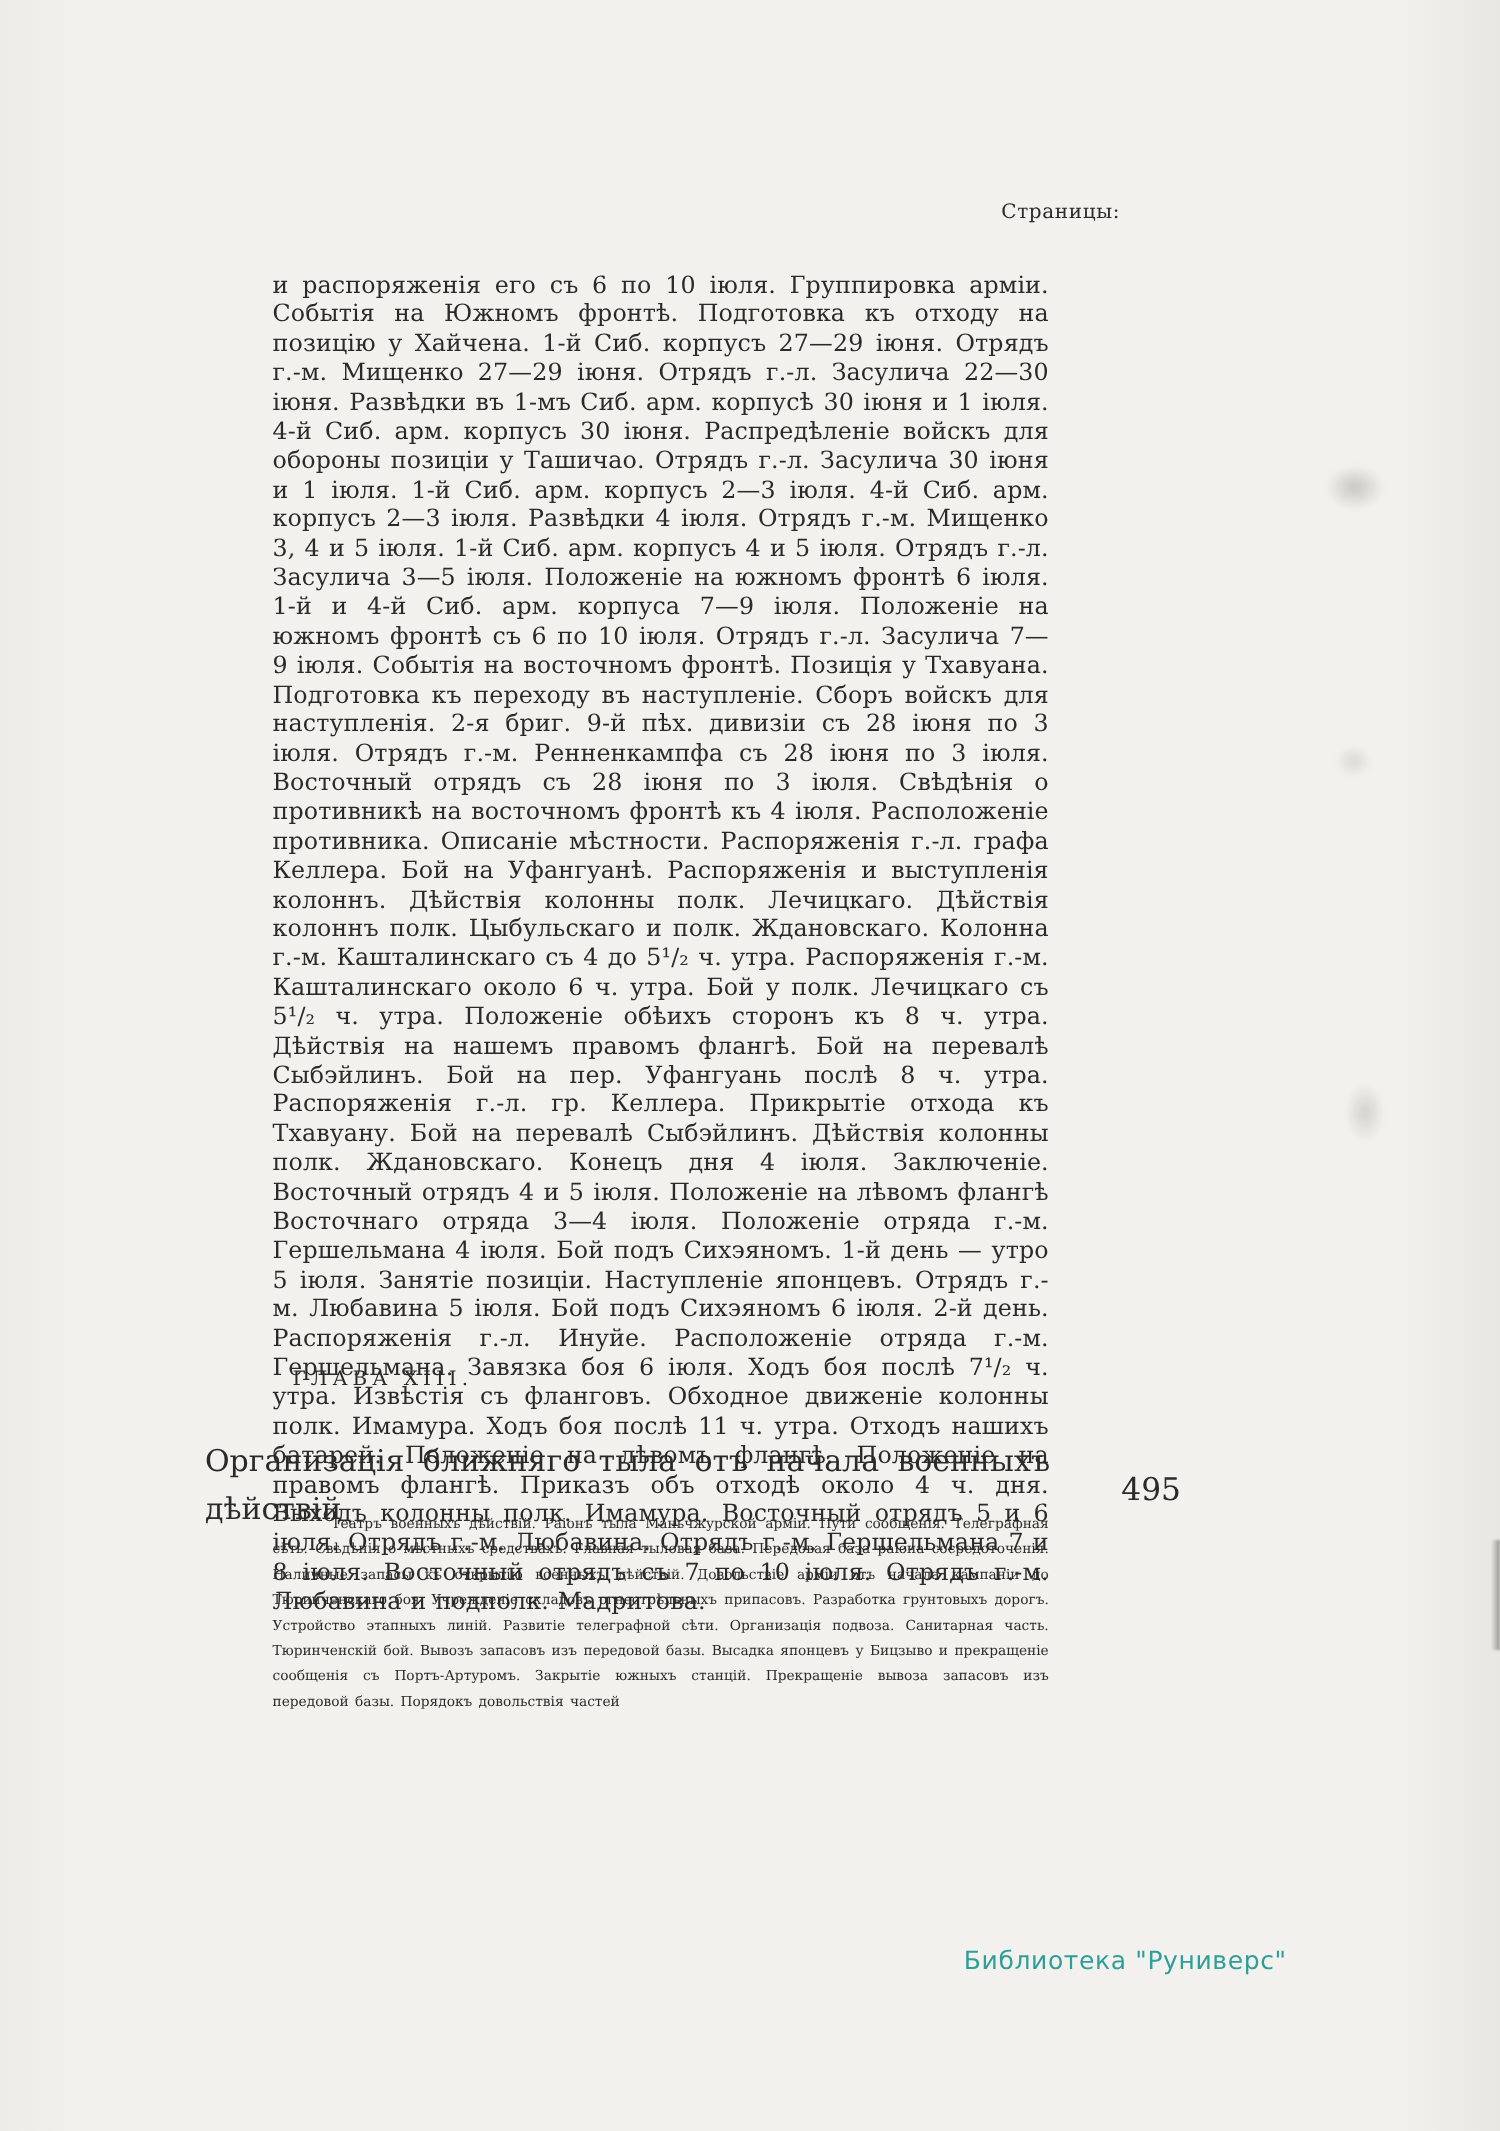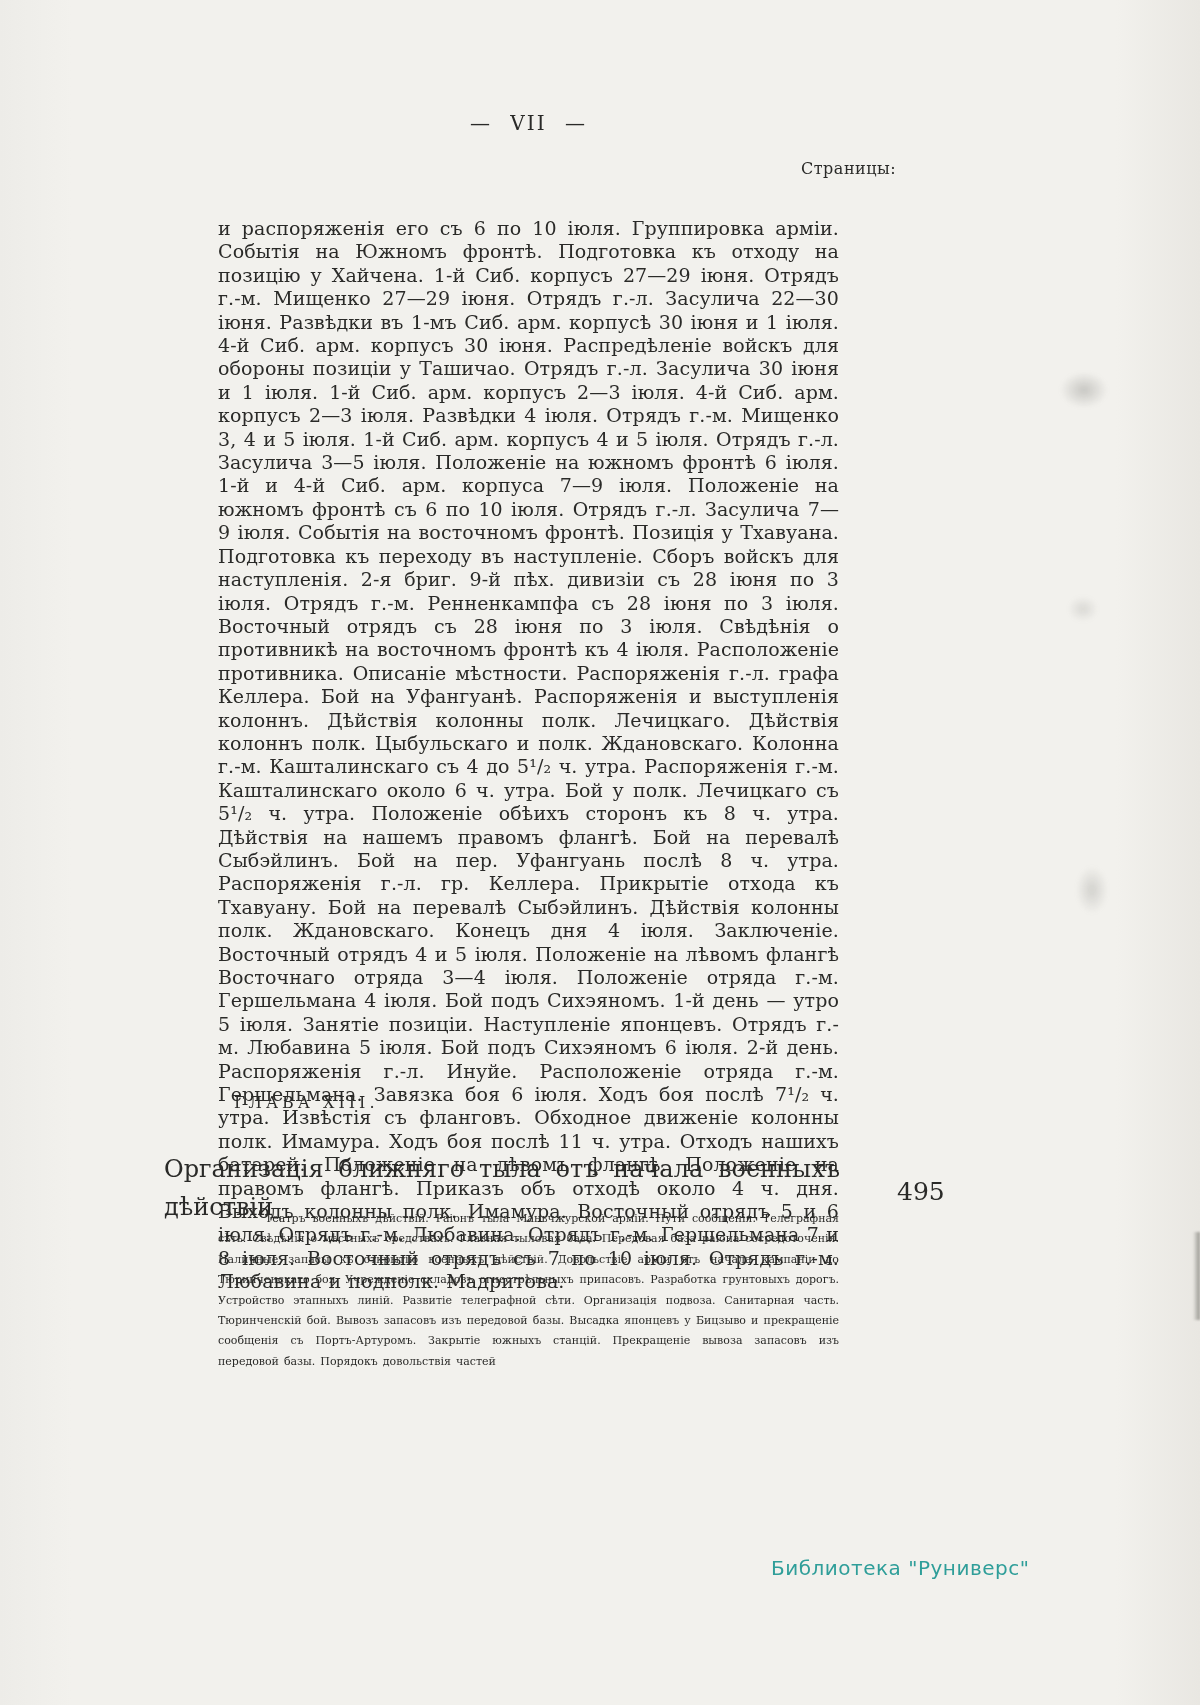--- a/index.html
+++ b/index.html
@@ -70,21 +70,20 @@
     position: absolute; right: 0; top: 1232px; width: 7px; height: 88px;
     background: linear-gradient(90deg, rgba(70,68,60,0) 0%, rgba(70,68,60,0.5) 100%);
     filter: blur(1px);
   }
 </style>
 </head>
 <body>
 
 <div class="page">
 
-  <div class="folio">— VII —</div>
 
   <div class="pages-label">Страницы:</div>
 
   <div class="toc-text">и распоряженія его съ 6 по 10 іюля. Группировка арміи. Событія на Южномъ фронтѣ. Подготовка къ отходу на позицію у Хайчена. 1-й Сиб. корпусъ 27—29 іюня. Отрядъ г.-м. Мищенко 27—29 іюня. Отрядъ г.-л. Засулича 22—30 іюня. Развѣдки въ 1-мъ Сиб. арм. корпусѣ 30 іюня и 1 іюля. 4-й Сиб. арм. корпусъ 30 іюня. Распредѣленіе войскъ для обороны позиціи у Ташичао. Отрядъ г.-л. Засулича 30 іюня и 1 іюля. 1-й Сиб. арм. корпусъ 2—3 іюля. 4-й Сиб. арм. корпусъ 2—3 іюля. Развѣдки 4 іюля. Отрядъ г.-м. Мищенко 3, 4 и 5 іюля. 1-й Сиб. арм. корпусъ 4 и 5 іюля. Отрядъ г.-л. Засулича 3—5 іюля. Положеніе на южномъ фронтѣ 6 іюля. 1-й и 4-й Сиб. арм. корпуса 7—9 іюля. Положеніе на южномъ фронтѣ съ 6 по 10 іюля. Отрядъ г.-л. Засулича 7—9 іюля. Событія на восточномъ фронтѣ. Позиція у Тхавуана. Подготовка къ переходу въ наступленіе. Сборъ войскъ для наступленія. 2-я бриг. 9-й пѣх. дивизіи съ 28 іюня по 3 іюля. Отрядъ г.-м. Ренненкампфа съ 28 іюня по 3 іюля. Восточный отрядъ съ 28 іюня по 3 іюля. Свѣдѣнія о противникѣ на восточномъ фронтѣ къ 4 іюля. Расположеніе противника. Описаніе мѣстности. Распоряженія г.-л. графа Келлера. Бой на Уфангуанѣ. Распоряженія и выступленія колоннъ. Дѣйствія колонны полк. Лечицкаго. Дѣйствія колоннъ полк. Цыбульскаго и полк. Ждановскаго. Колонна г.-м. Кашталинскаго съ 4 до 5¹/₂ ч. утра. Распоряженія г.-м. Кашталинскаго около 6 ч. утра. Бой у полк. Лечицкаго съ 5¹/₂ ч. утра. Положеніе обѣихъ сторонъ къ 8 ч. утра. Дѣйствія на нашемъ правомъ флангѣ. Бой на перевалѣ Сыбэйлинъ. Бой на пер. Уфангуань послѣ 8 ч. утра. Распоряженія г.-л. гр. Келлера. Прикрытіе отхода къ Тхавуану. Бой на перевалѣ Сыбэйлинъ. Дѣйствія колонны полк. Ждановскаго. Конецъ дня 4 іюля. Заключеніе. Восточный отрядъ 4 и 5 іюля. Положеніе на лѣвомъ флангѣ Восточнаго отряда 3—4 іюля. Положеніе отряда г.-м. Гершельмана 4 іюля. Бой подъ Сихэяномъ. 1-й день — утро 5 іюля. Занятіе позиціи. Наступленіе японцевъ. Отрядъ г.-м. Любавина 5 іюля. Бой подъ Сихэяномъ 6 іюля. 2-й день. Распоряженія г.-л. Инуйе. Расположеніе отряда г.-м. Гершельмана. Завязка боя 6 іюля. Ходъ боя послѣ 7¹/₂ ч. утра. Извѣстія съ фланговъ. Обходное движеніе колонны полк. Имамура. Ходъ боя послѣ 11 ч. утра. Отходъ нашихъ батарей. Положеніе на лѣвомъ флангѣ. Положеніе на правомъ флангѣ. Приказъ объ отходѣ около 4 ч. дня. Выходъ колонны полк. Имамура. Восточный отрядъ 5 и 6 іюля. Отрядъ г.-м. Любавина. Отрядъ г.-м. Гершельмана 7 и 8 іюля. Восточный отрядъ съ 7 по 10 іюля. Отрядъ г.-м. Любавина и подполк. Мадритова.</div>
 
   <div class="chapter-heading">ГЛАВА XIII.</div>
 
   <div class="chapter-title">
     <span class="title-line1">Организація ближняго тыла отъ начала военныхъ дѣйствій</span>
   </div>

